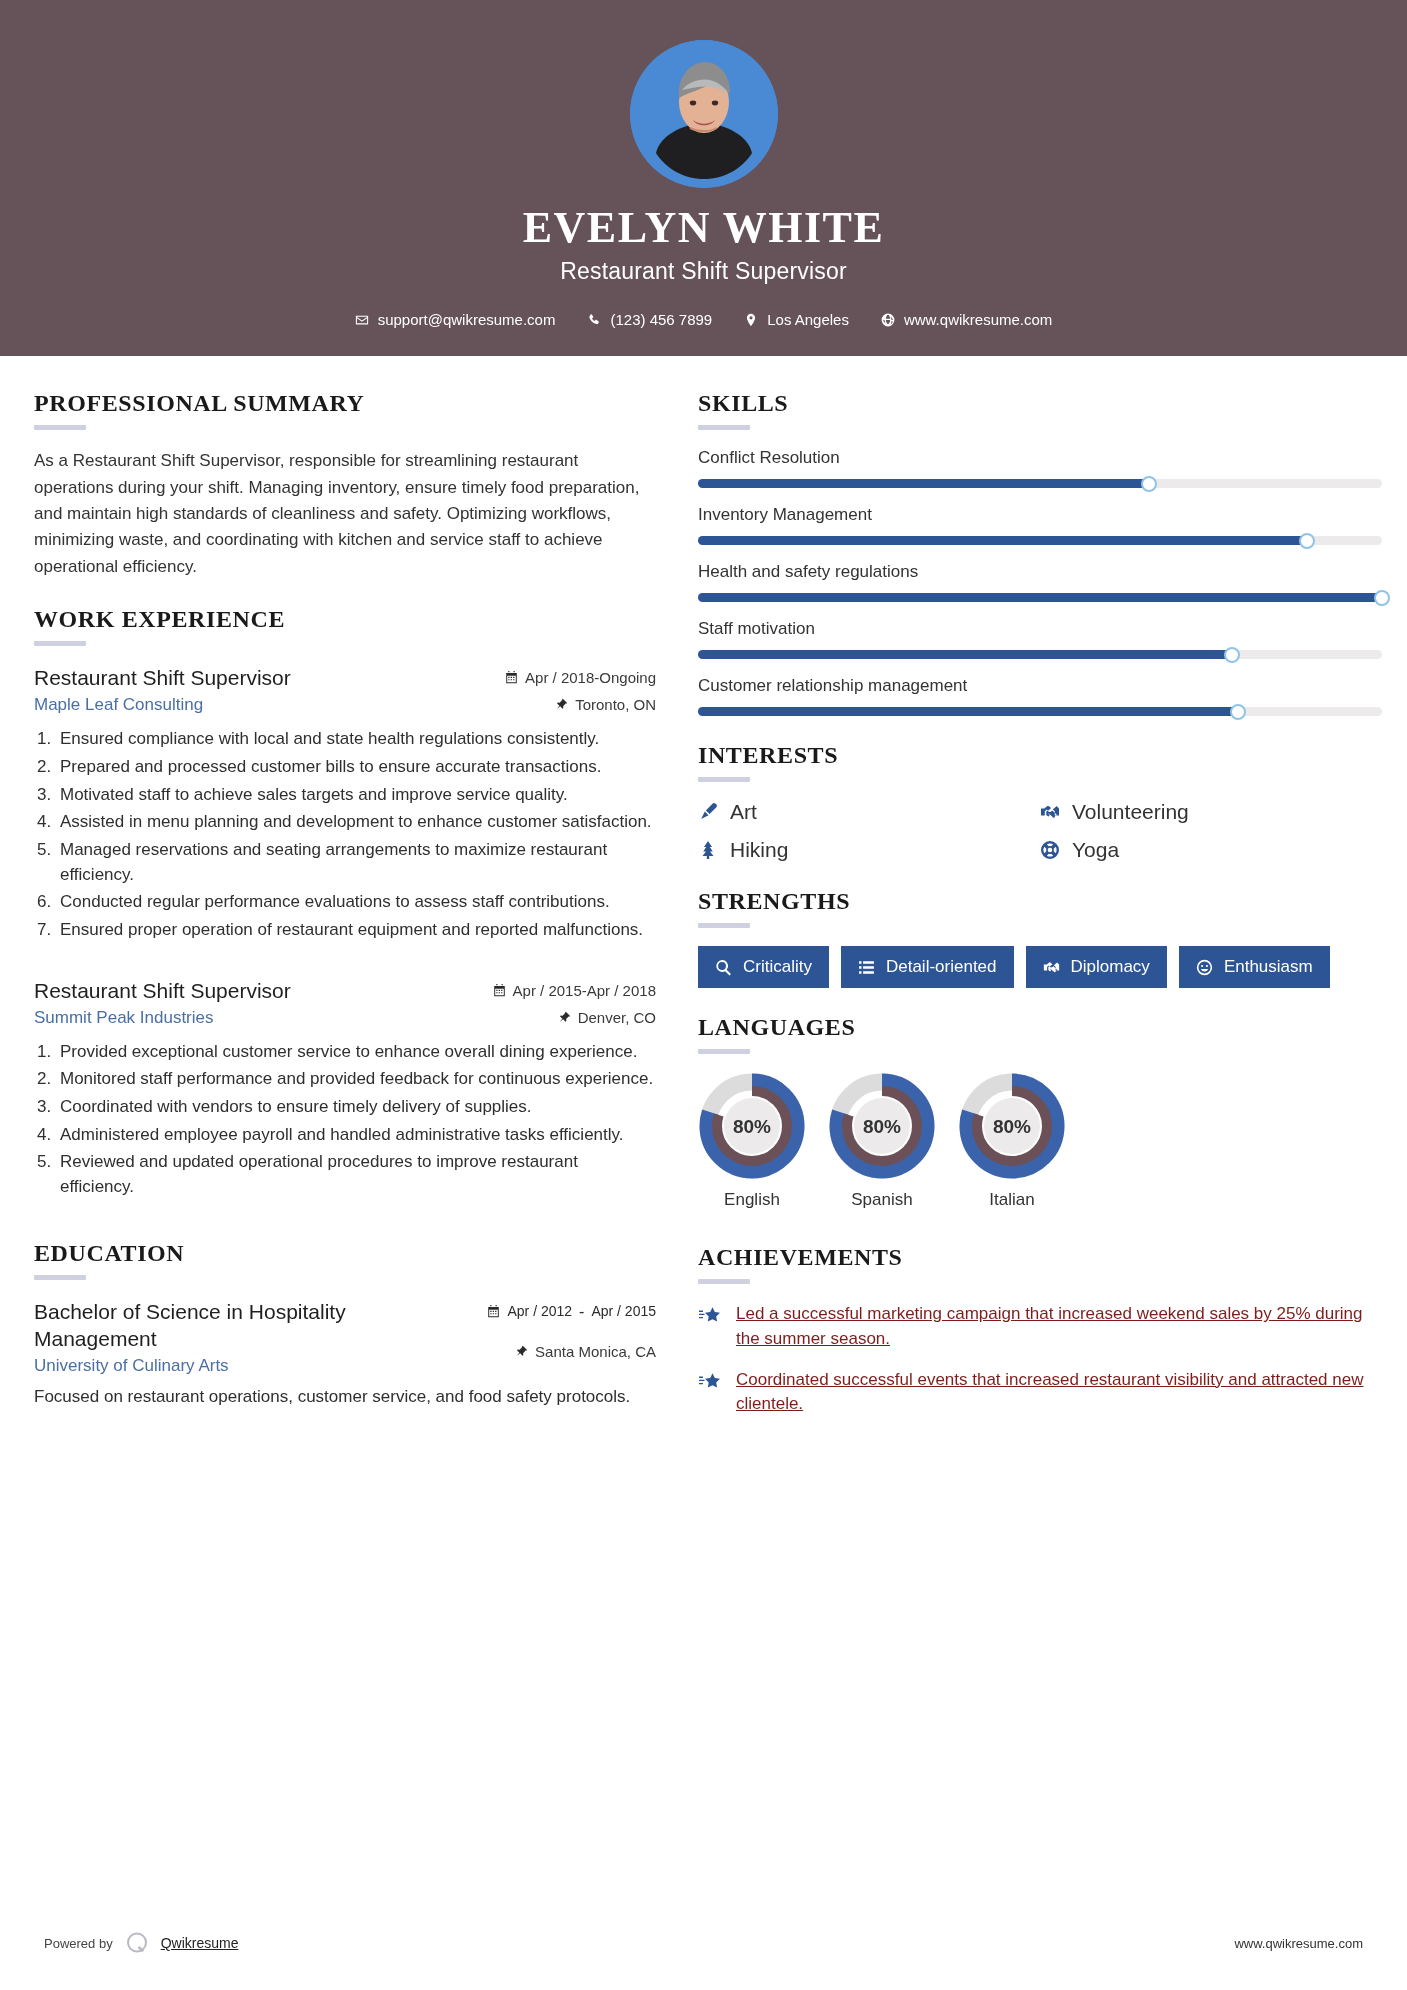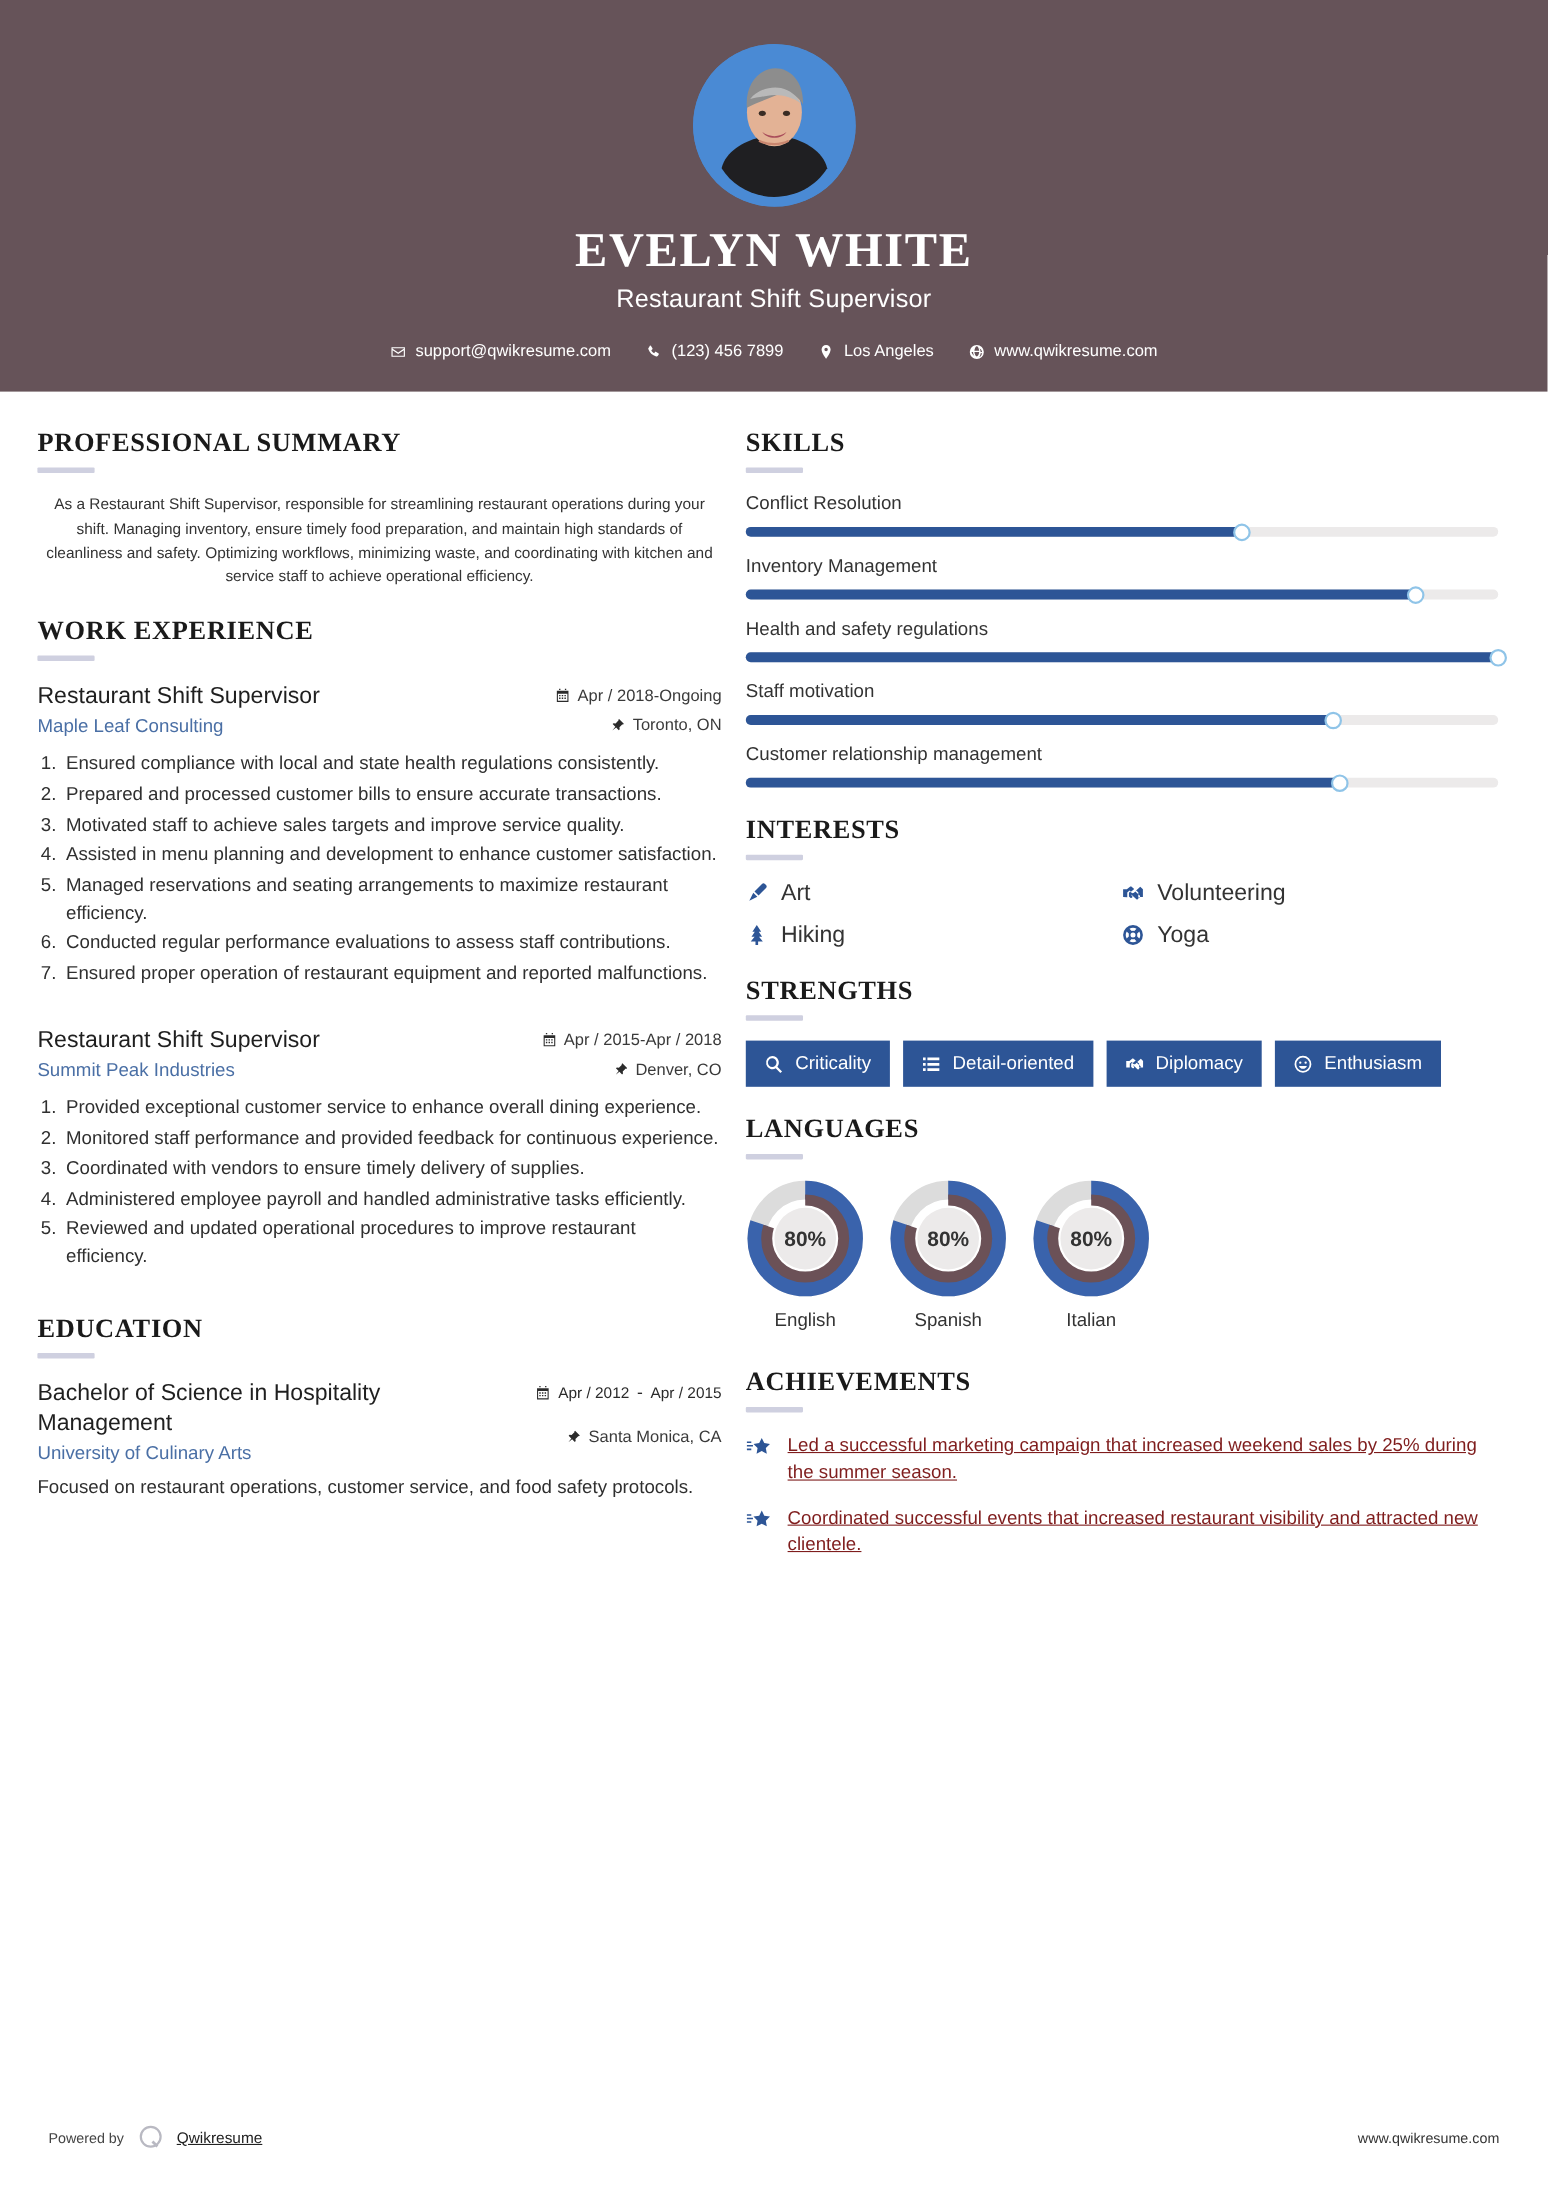--- a/index.html
+++ b/index.html
@@ -49,38 +49,38 @@
     justify-content:center;
     align-items:center;
     gap:10px;
     font-size:15px;
     flex-wrap:nowrap;
   }
   .contact-item { display:flex; align-items:center; gap:9px; margin:0 11px; }
   .contact-item svg { width:14px; height:14px; fill:#ffffff; flex:none; }
 
   
-  .sheet { display:flex; padding:34px 34px 0 34px; gap:22px; }
+  .sheet { display:flex; padding:34px 34px 0 34px; gap:42px; }
   .col-left  { width:622px; flex:none; }
   .col-right { width:684px; flex:none; }
 
   .sec-title {
     font-family:"Liberation Serif", serif;
     font-weight:bold;
     font-size:24px;
     letter-spacing:.6px;
     color:#1a1a1a;
   }
   .sec-rule {
     width:52px; height:5px; background:#cfd0e0;
     margin:8px 0 18px 0; border-radius:1px;
   }
   .sec { margin-bottom:26px; }
 
-  .summary-text { font-size:14px; line-height:1.55; color:#333;text-align:center; }
+  .summary-text { font-size:17px; line-height:1.55; color:#333; }
 
   
   .entry { margin-bottom:6px; }
   .entry-head { display:flex; justify-content:space-between; align-items:flex-start; }
   .entry-role { font-size:21px; color:#1f1f1f; line-height:1.3; max-width:400px;}
   .entry-org  { font-size:17px; color:#4a6fa5; margin-top:4px; }
   .entry-meta { text-align:right; padding-top:5px; }
   .meta-line { display:flex; align-items:center; justify-content:flex-end;
                gap:7px; font-size:15px; color:#3a3a3a; white-space:nowrap; }
   .meta-line + .meta-line { margin-top:10px; }

